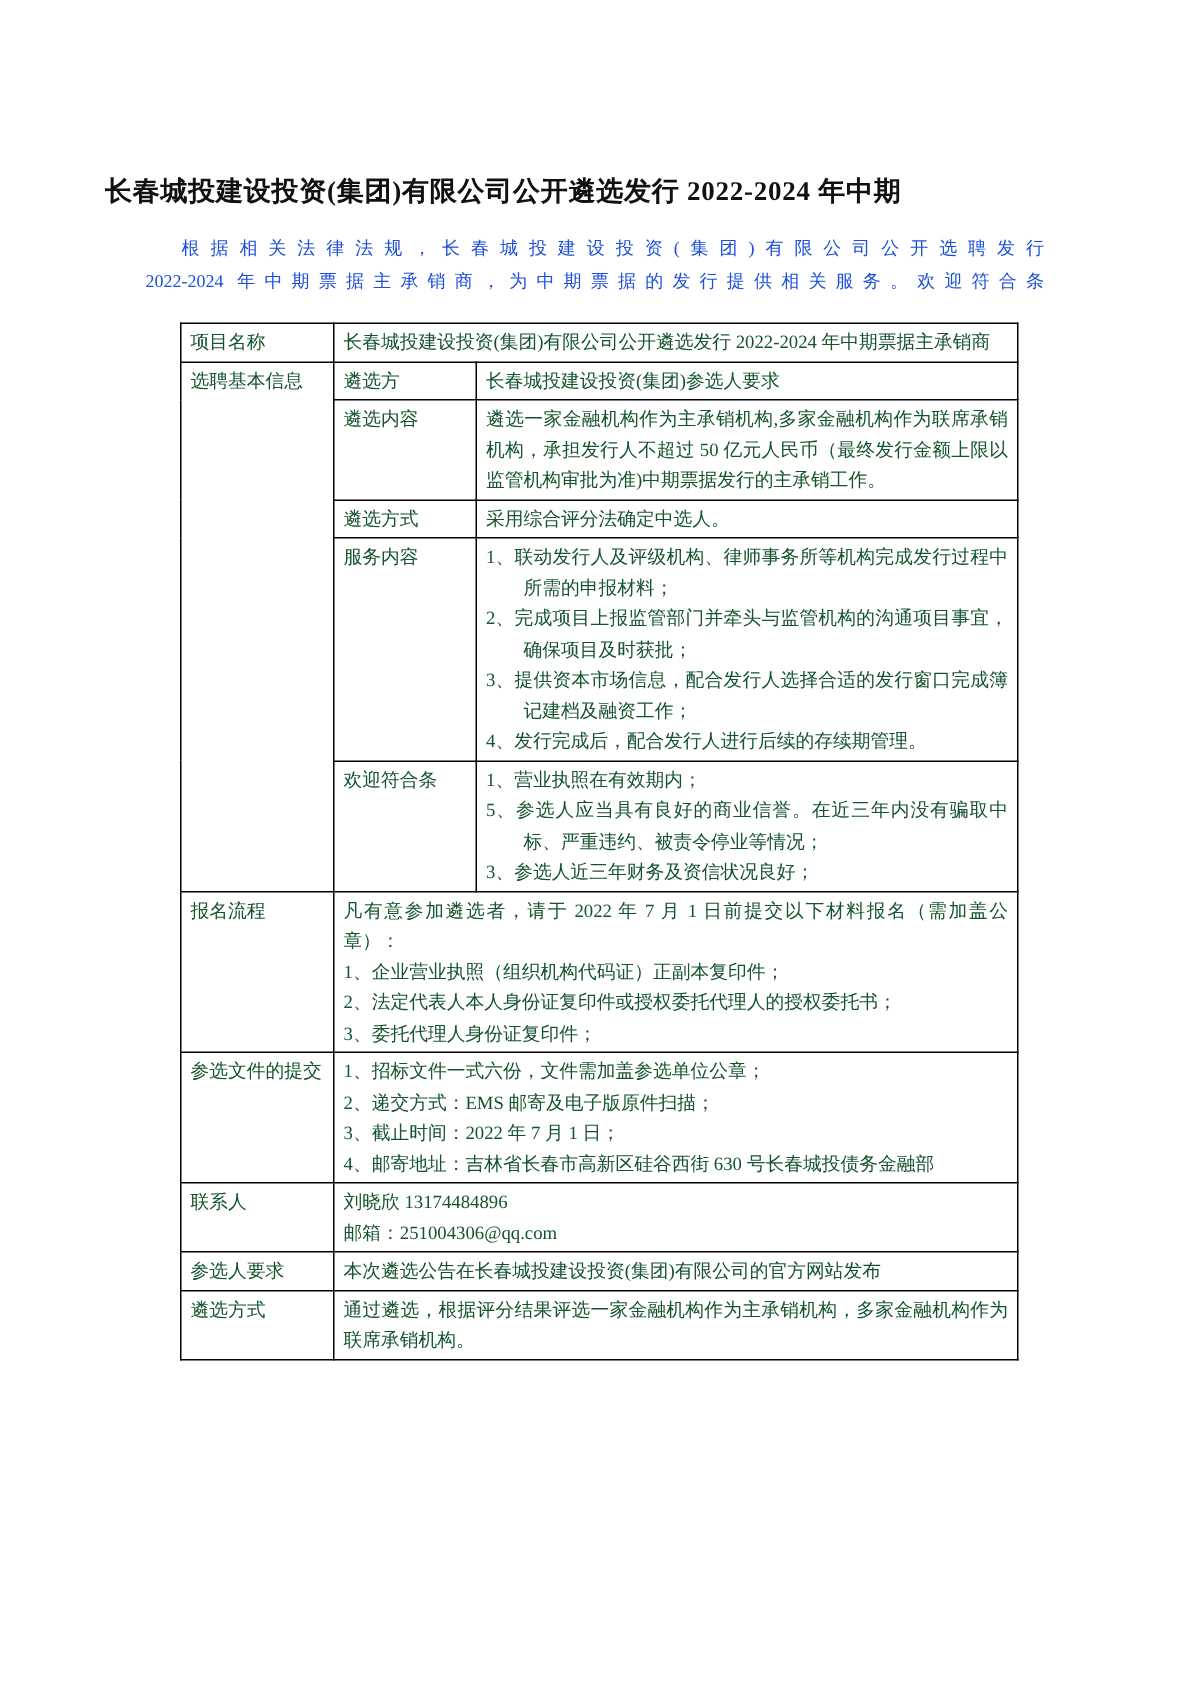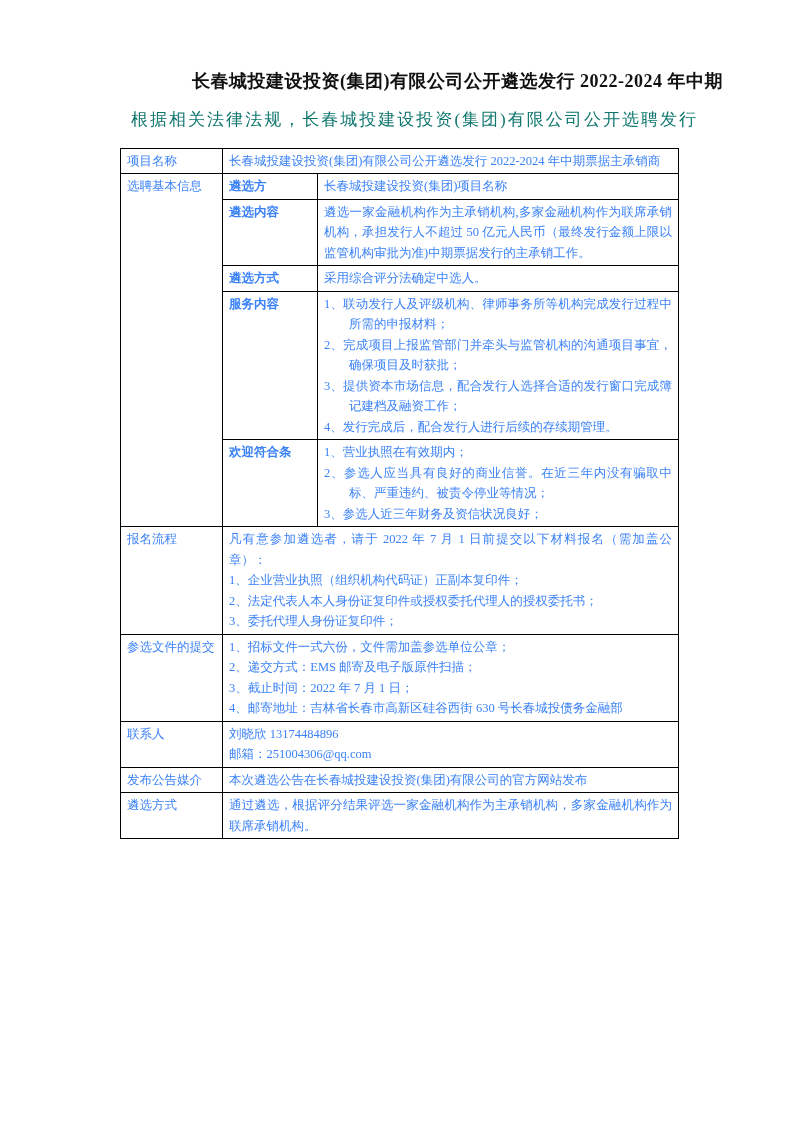--- a/index.html
+++ b/index.html
@@ -6,91 +6,92 @@
   .page{
     position:relative;
     width:793px;height:1122px;
     background:#ffffff;
     color:#111;
     font-family:"Liberation Serif","DejaVu Serif",serif;
     overflow:hidden;
     box-sizing:border-box;
   }
   .title{
-    padding-top:56px;
+    padding-top:102px;
     margin:0 70px;
-    text-align:right;
+    text-align:left;
     font-size:18px;
     font-weight:bold;
     letter-spacing:0.5px;
   }
   .title .tline{display:block;line-height:50px;}
   .intro{
     margin:3px 97px 0 97px;
-    font-size:17px;
+    font-size:12px;
     line-height:21.5px;
-    color:#0f766e;
+    color:#1d4ed8;
   }
   .intro .iline{display:block;}
   .intro .iline.first{text-indent:2em;}
   .intro .iline.just{text-align:justify;text-align-last:justify;}
   table.doc{
     margin:17px 0 0 120px;
     width:558px;
     border-collapse:collapse;
     table-layout:fixed;
     font-size:12.5px;
-    color:#3b82f6;
+    color:#14532d;
   }
   table.doc td{
     border:1px solid #000;
     padding:2px 6px;
     vertical-align:top;
     line-height:20.5px;
     text-align:justify;
     word-break:break-all;
   }
   td.lbl{text-align:left;}
-  td.sub{text-align:center;vertical-align:middle;font-weight:bold;}
+  td.sub{text-align:center;vertical-align:middle;}
   td.vmid{vertical-align:middle;margin-left:12px;}
   .hang{padding-left:2em;text-indent:-2em;text-align:justify;}
   .col1{width:102px;}
   .col2{width:95px;}
   .col3{width:361px;}
 </style>
 </head>
 <body>
 
 <div class="page">
 
   <h1 class="title">
     <span class="tline">长春城投建设投资(集团)有限公司公开遴选发行 2022-2024 年中期</span>
   </h1>
 
   <div class="intro">
     <span class="iline first just">根据相关法律法规，长春城投建设投资(集团)有限公司公开选聘发行</span>
+    <span class="iline just">2022-2024 年中期票据主承销商，为中期票据的发行提供相关服务。欢迎符合条</span>
   </div>
 
   <table class="doc">
     <colgroup>
       <col class="col1">
         <col class="col2">
         <col class="col3">
     </colgroup>
 
     <tbody>
         <tr>
       <td class="lbl">项目名称</td>
       <td colspan="2">长春城投建设投资(集团)有限公司公开遴选发行 2022-2024 年中期票据主承销商</td>
     </tr>
 
     <tr>
       <td class="lbl vmid" rowspan="5">选聘基本信息</td>
       <td class="sub">遴选方</td>
-      <td>长春城投建设投资(集团)项目名称</td>
+      <td>长春城投建设投资(集团)参选人要求</td>
     </tr>
 
     <tr>
       <td class="sub">遴选内容</td>
       <td>遴选一家金融机构作为主承销机构,多家金融机构作为联席承销机构，承担发行人不超过 50 亿元人民币（最终发行金额上限以监管机构审批为准)中期票据发行的主承销工作。</td>
     </tr>
 
     <tr>
       <td class="sub">遴选方式</td>
       <td>采用综合评分法确定中选人。</td>
@@ -103,21 +104,21 @@
         <div class="hang">2、完成项目上报监管部门并牵头与监管机构的沟通项目事宜，确保项目及时获批；</div>
         <div class="hang">3、提供资本市场信息，配合发行人选择合适的发行窗口完成簿记建档及融资工作；</div>
         <div class="hang">4、发行完成后，配合发行人进行后续的存续期管理。</div>
       </td>
     </tr>
 
     <tr>
       <td class="sub">欢迎符合条</td>
       <td>
         <div class="hang">1、营业执照在有效期内；</div>
-        <div class="hang">2、参选人应当具有良好的商业信誉。在近三年内没有骗取中标、严重违约、被责令停业等情况；</div>
+        <div class="hang">5、参选人应当具有良好的商业信誉。在近三年内没有骗取中标、严重违约、被责令停业等情况；</div>
         <div class="hang">3、参选人近三年财务及资信状况良好；</div>
       </td>
     </tr>
 
     <tr>
       <td class="lbl">报名流程</td>
       <td colspan="2">
         <div>凡有意参加遴选者，请于 2022 年 7 月 1 日前提交以下材料报名（需加盖公章）：</div>
         <div>1、企业营业执照（组织机构代码证）正副本复印件；</div>
         <div>2、法定代表人本人身份证复印件或授权委托代理人的授权委托书；</div>
@@ -137,21 +138,21 @@
 
     <tr>
       <td class="lbl">联系人</td>
       <td colspan="2">
         <div>刘晓欣 13174484896</div>
         <div>邮箱：251004306@qq.com</div>
       </td>
     </tr>
 
     <tr>
-      <td class="lbl">发布公告媒介</td>
+      <td class="lbl">参选人要求</td>
       <td colspan="2">本次遴选公告在长春城投建设投资(集团)有限公司的官方网站发布</td>
     </tr>
 
     <tr>
       <td class="lbl">遴选方式</td>
       <td colspan="2">通过遴选，根据评分结果评选一家金融机构作为主承销机构，多家金融机构作为联席承销机构。</td>
     </tr>
 
   </tbody>
     </table>

